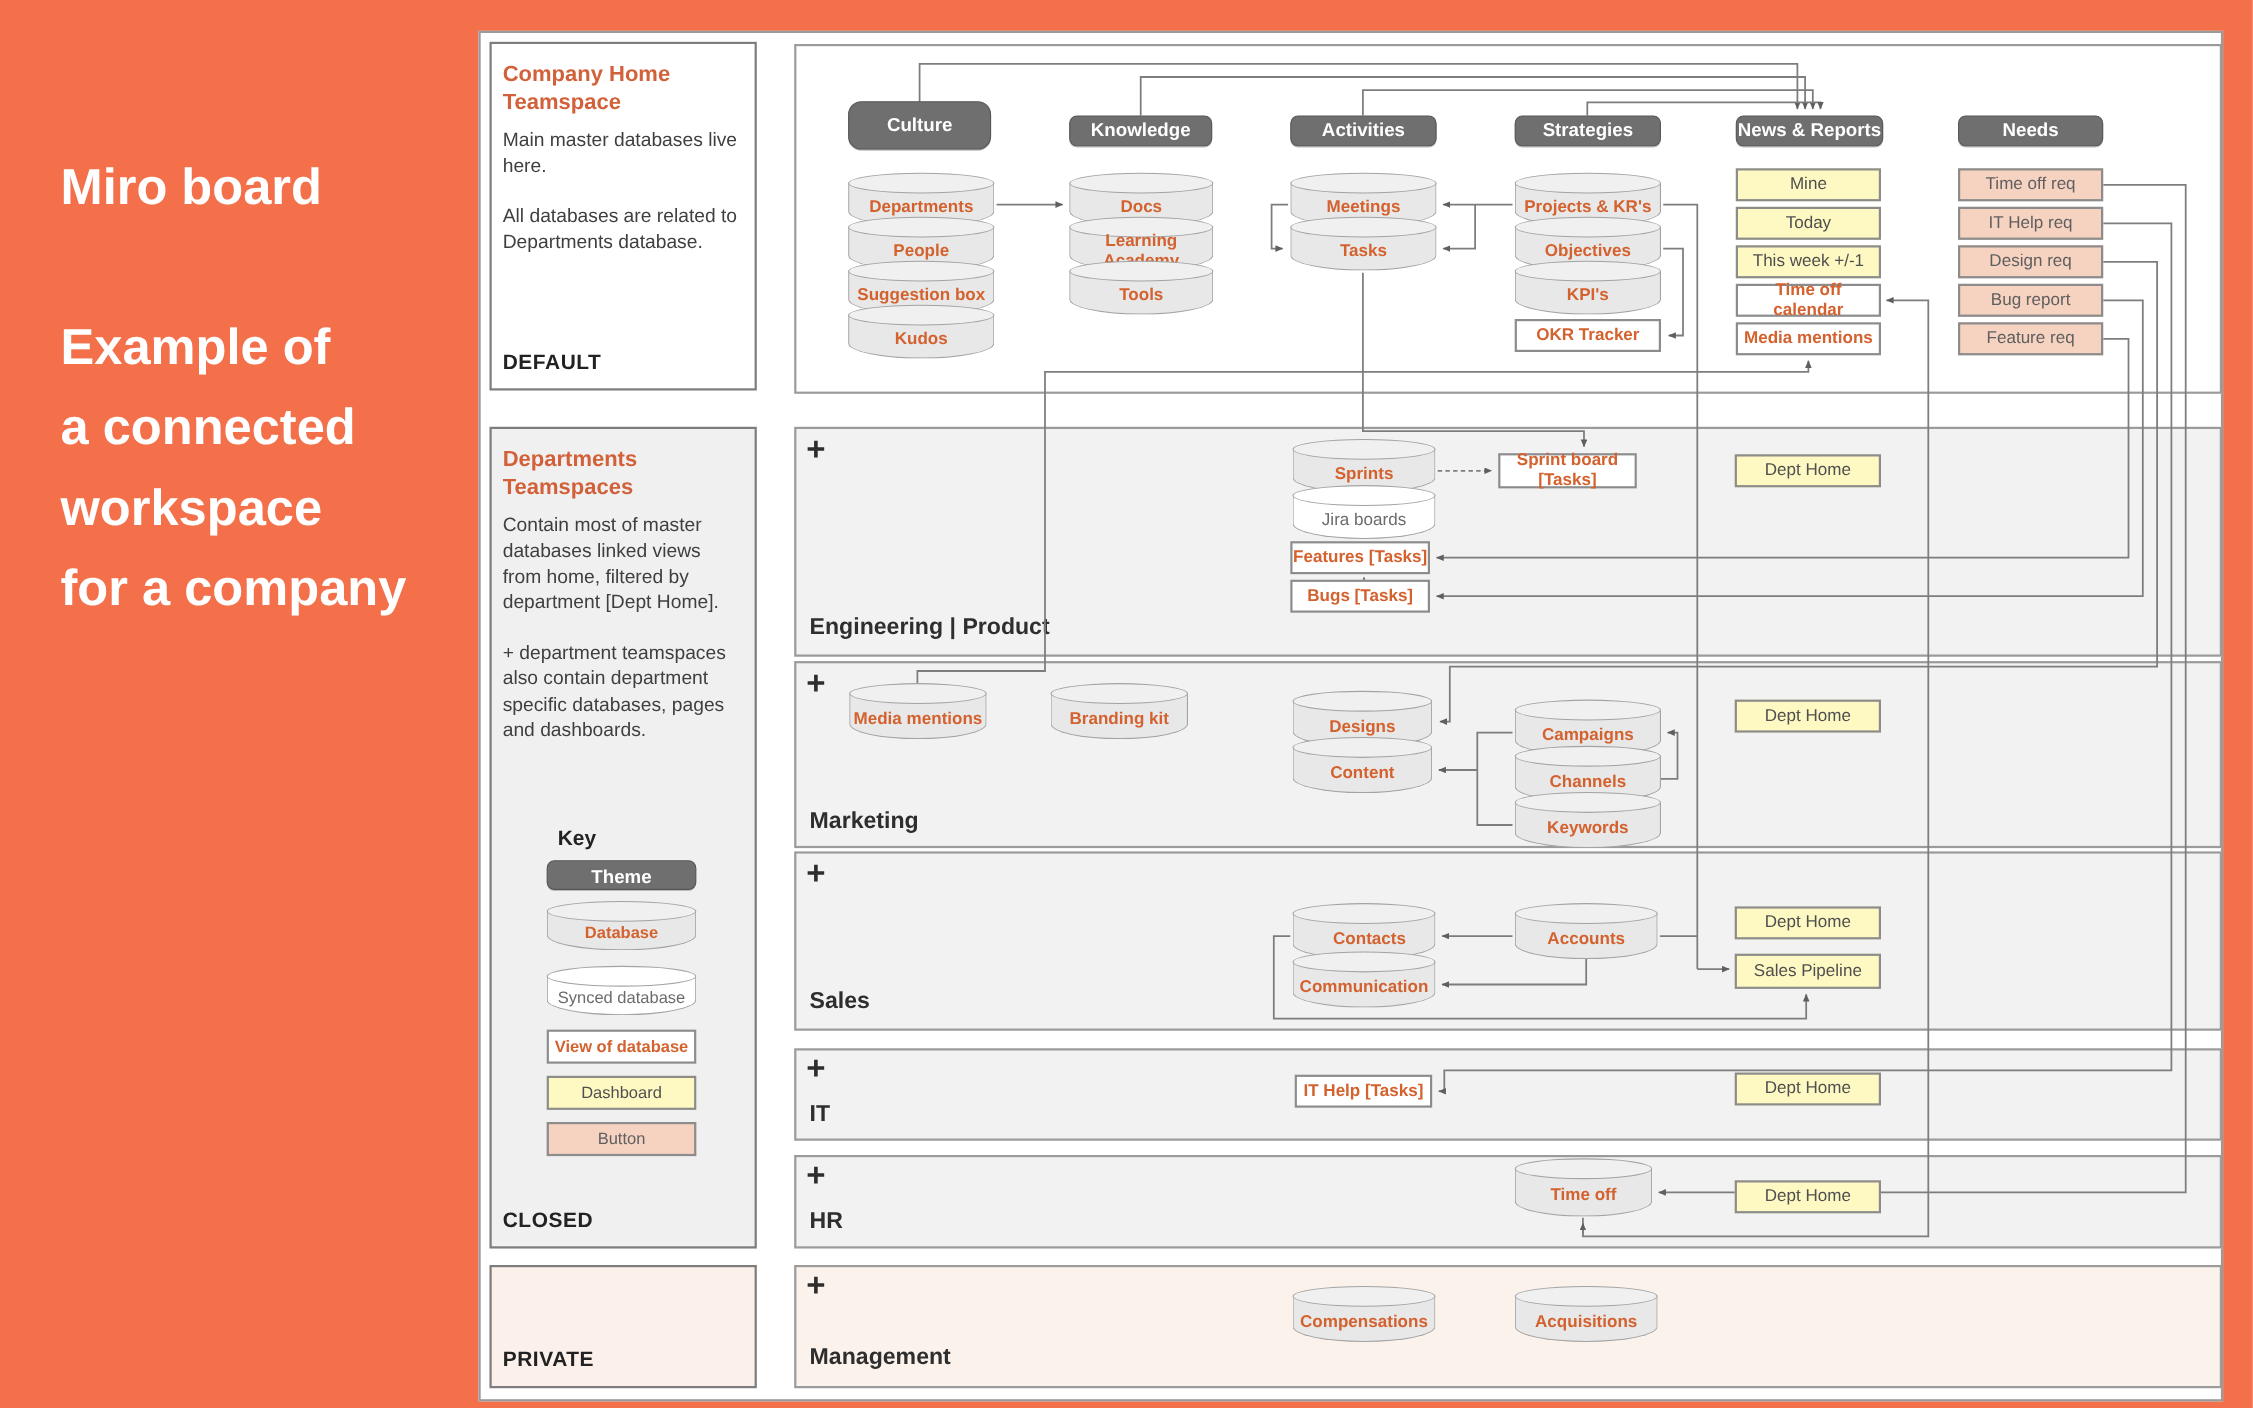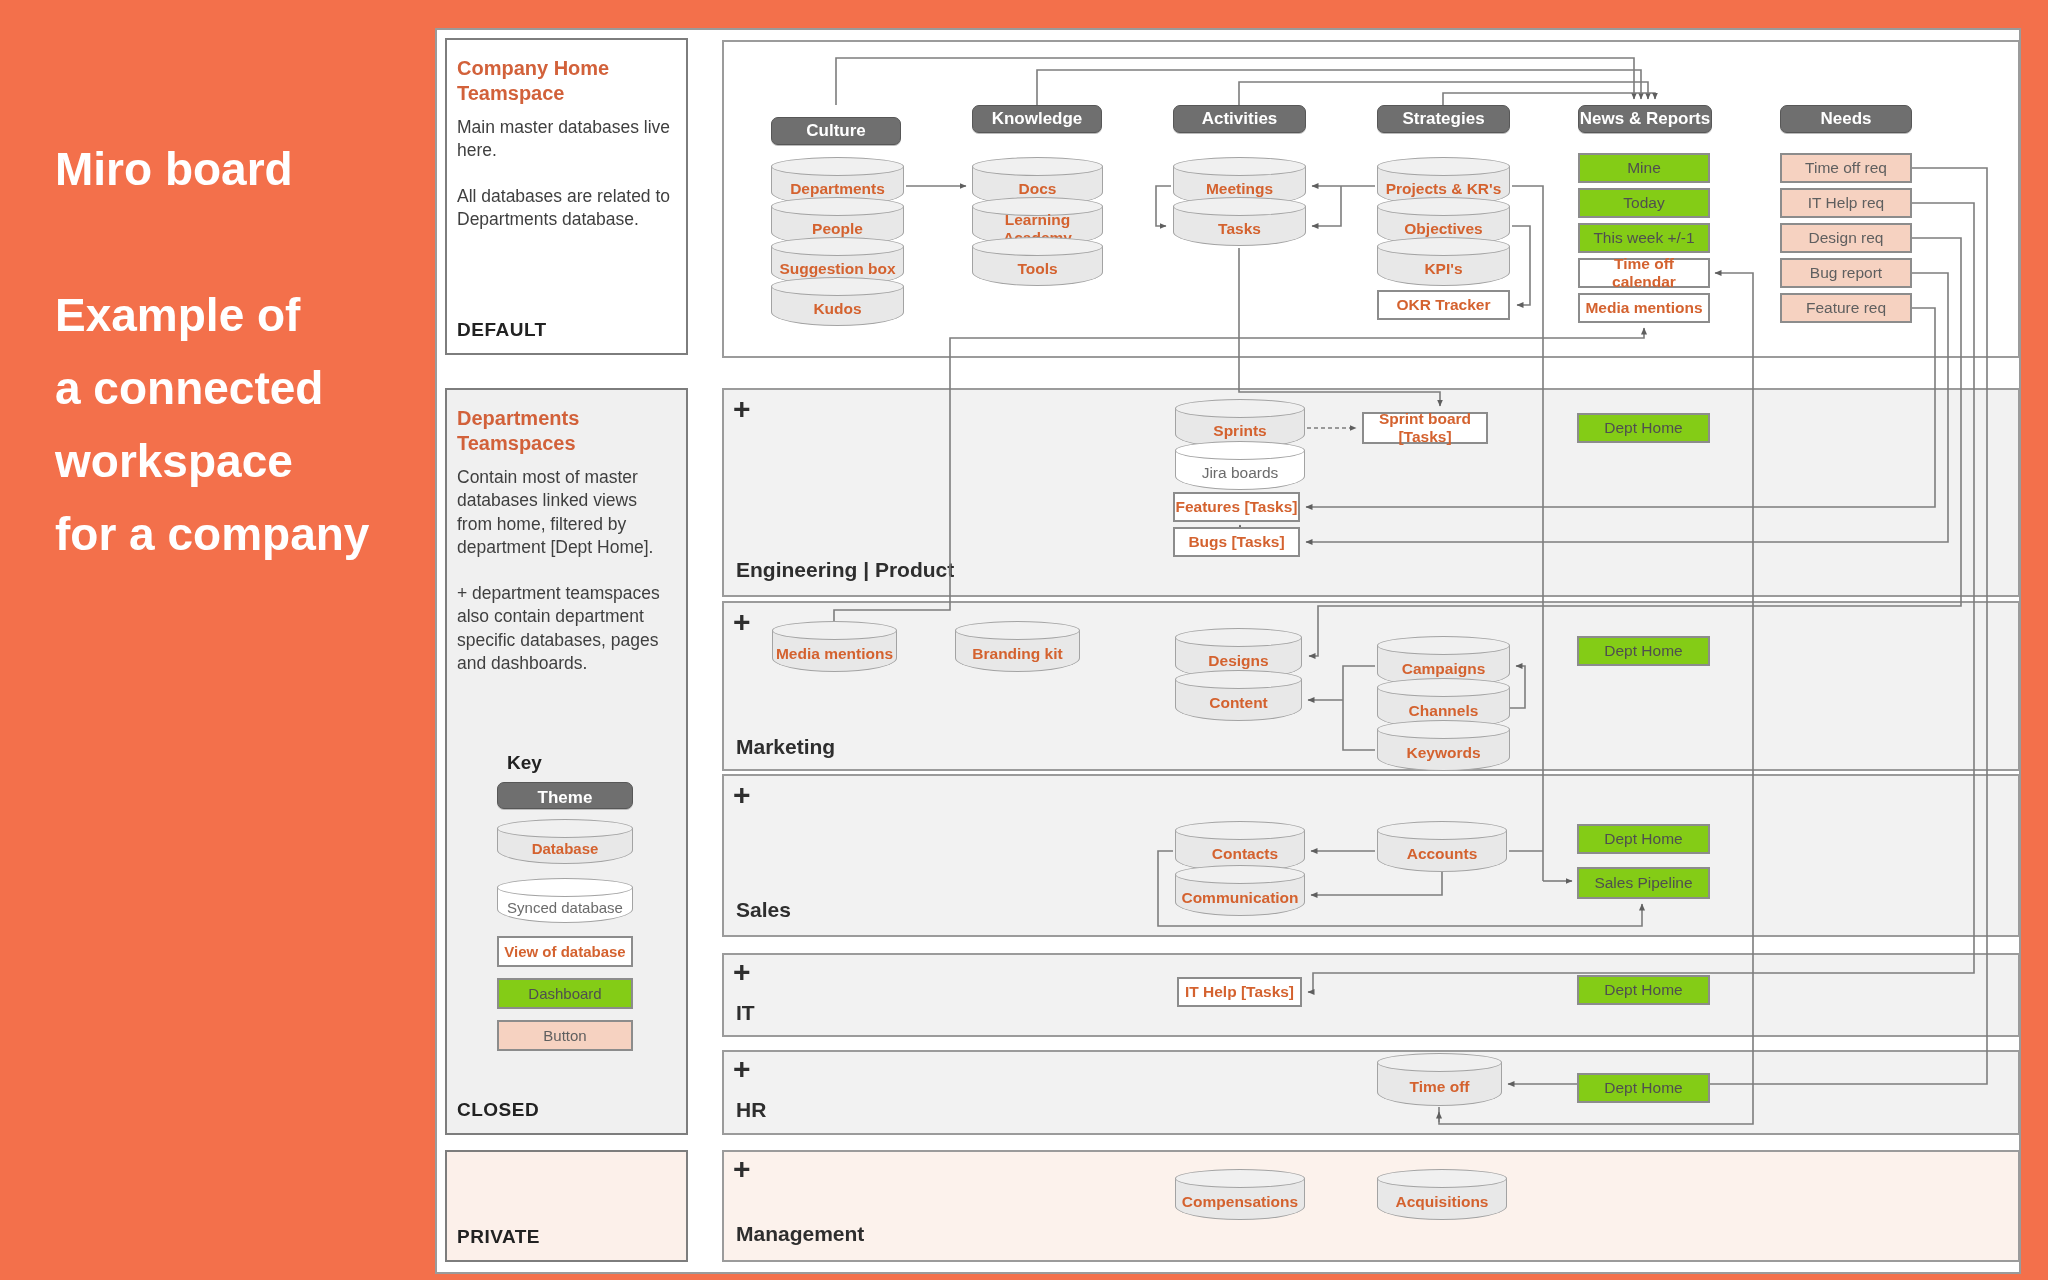--- a/index.html
+++ b/index.html
@@ -36,21 +36,21 @@
   .theme{background:#6f6f6f;border:1px solid #575757;border-radius:7px;box-shadow:0 1px 0 #bbb;}
   .theme .lbl{color:#fff;font-weight:bold;font-size:17px;}
   .database,.synced{background:#e8e8e8;border:1px solid #a3a3a3;border-top:none;border-radius:0 0 50% 50% / 0 0 14px 14px;}
   .database::before,.synced::before{content:'';position:absolute;left:-1px;right:-1px;top:-9px;height:19px;border:1px solid #a3a3a3;border-radius:50%;background:#f0f0f0;box-sizing:border-box;z-index:1;}
   .synced{background:#fff;}
   .synced::before{background:#fff;}
   .database .lbl{color:#d4622f;font-weight:bold;padding-top:6px;}
   .synced .lbl{color:#6b6b6b;padding-top:6px;}
   .view{background:#fff;border:2px solid #8c8c8c;}
   .view .lbl{color:#d4622f;font-weight:bold;}
-  .dash{background:#84cc16;border:2px solid #8c8c8c;}
+  .dash{background:#fef9c3;border:2px solid #8c8c8c;}
   .dash .lbl{color:#4f4f4f;}
   .btn{background:#f6d2c1;border:2px solid #8c8c8c;}
   .btn .lbl{color:#5f5f5f;}
   
   #wires{position:absolute;left:0;top:0;z-index:4;pointer-events:none;}
 </style>
 </head>
 <body>
 
 <div class="side-title">Miro board</div>
@@ -156,21 +156,21 @@
     <path d="M834,628 V610 H950 V338 H1644 V328" marker-end="url(#arr)"></path>
     <path d="M1173,851 H1158 V926 H1642 V904" marker-end="url(#arr)"></path>
     <path d="M1375,851 H1311" marker-end="url(#arr)"></path>
     <path d="M1442,870 V895 H1311" marker-end="url(#arr)"></path>
     <path d="M1510,708 H1525 V666 H1516" marker-end="url(#arr)"></path>
     <path d="M1375,666 H1343 V750 H1375"></path>
     <path d="M1343,700 H1308" marker-end="url(#arr)"></path>
   </g>
 </svg>
 
-<div class="node theme" style="left: 771px; top: 117px; width: 130px; height: 28px;">
+<div class="node theme" style="left: 771px; top: 92px; width: 130px; height: 44px; border-radius: 12px;">
     <span class="lbl">Culture</span>
   </div>
 <div class="node theme" style="left: 972px; top: 105px; width: 130px; height: 28px;">
     <span class="lbl">Knowledge</span>
   </div>
 <div class="node theme" style="left: 1173px; top: 105px; width: 133px; height: 28px;">
     <span class="lbl">Activities</span>
   </div>
 <div class="node theme" style="left: 1377px; top: 105px; width: 133px; height: 28px;">
     <span class="lbl">Strategies</span>

